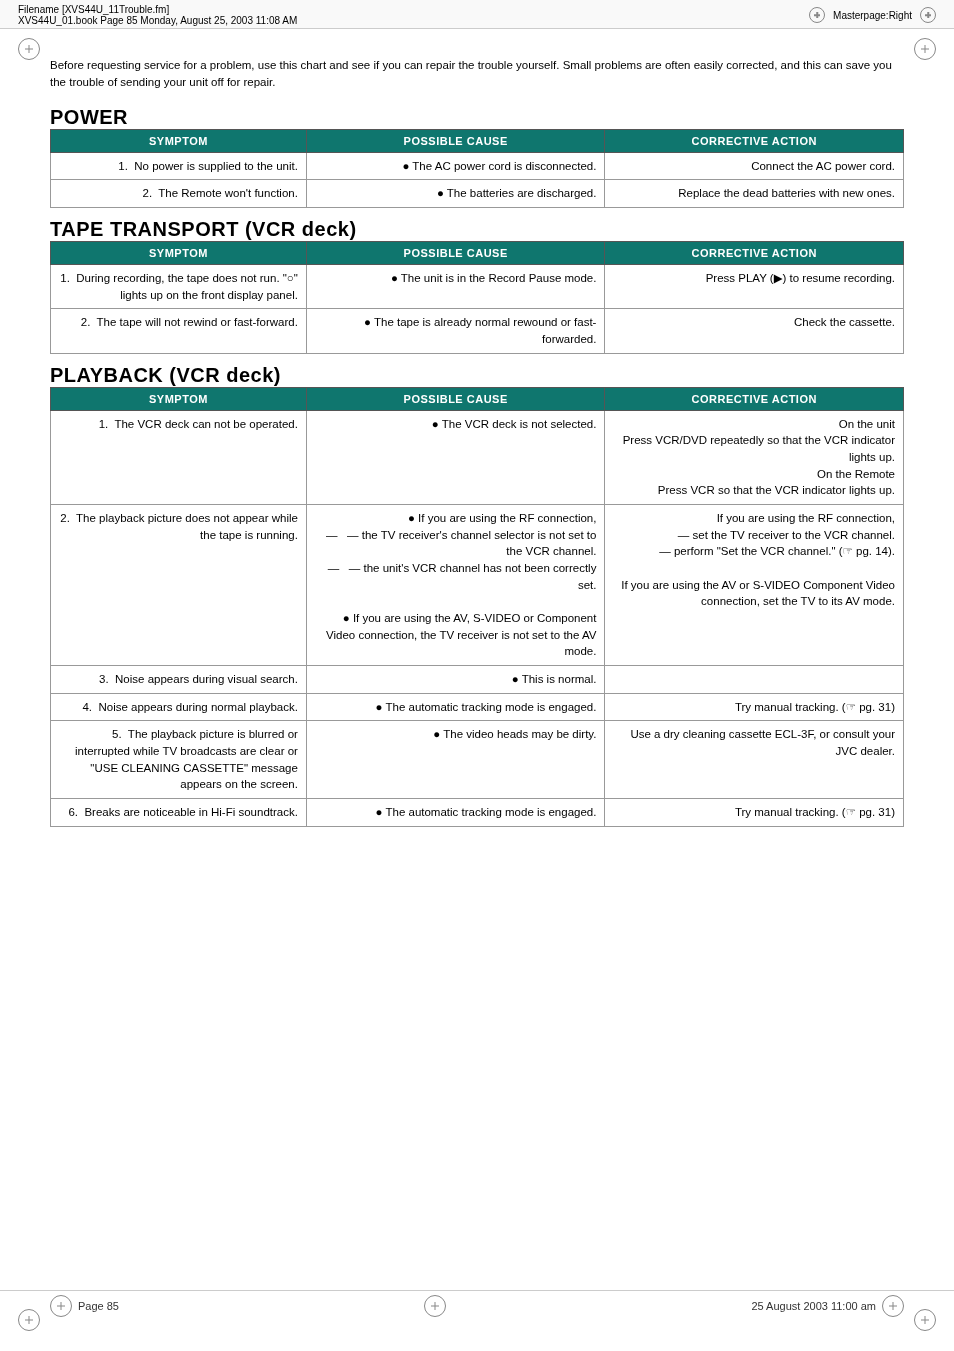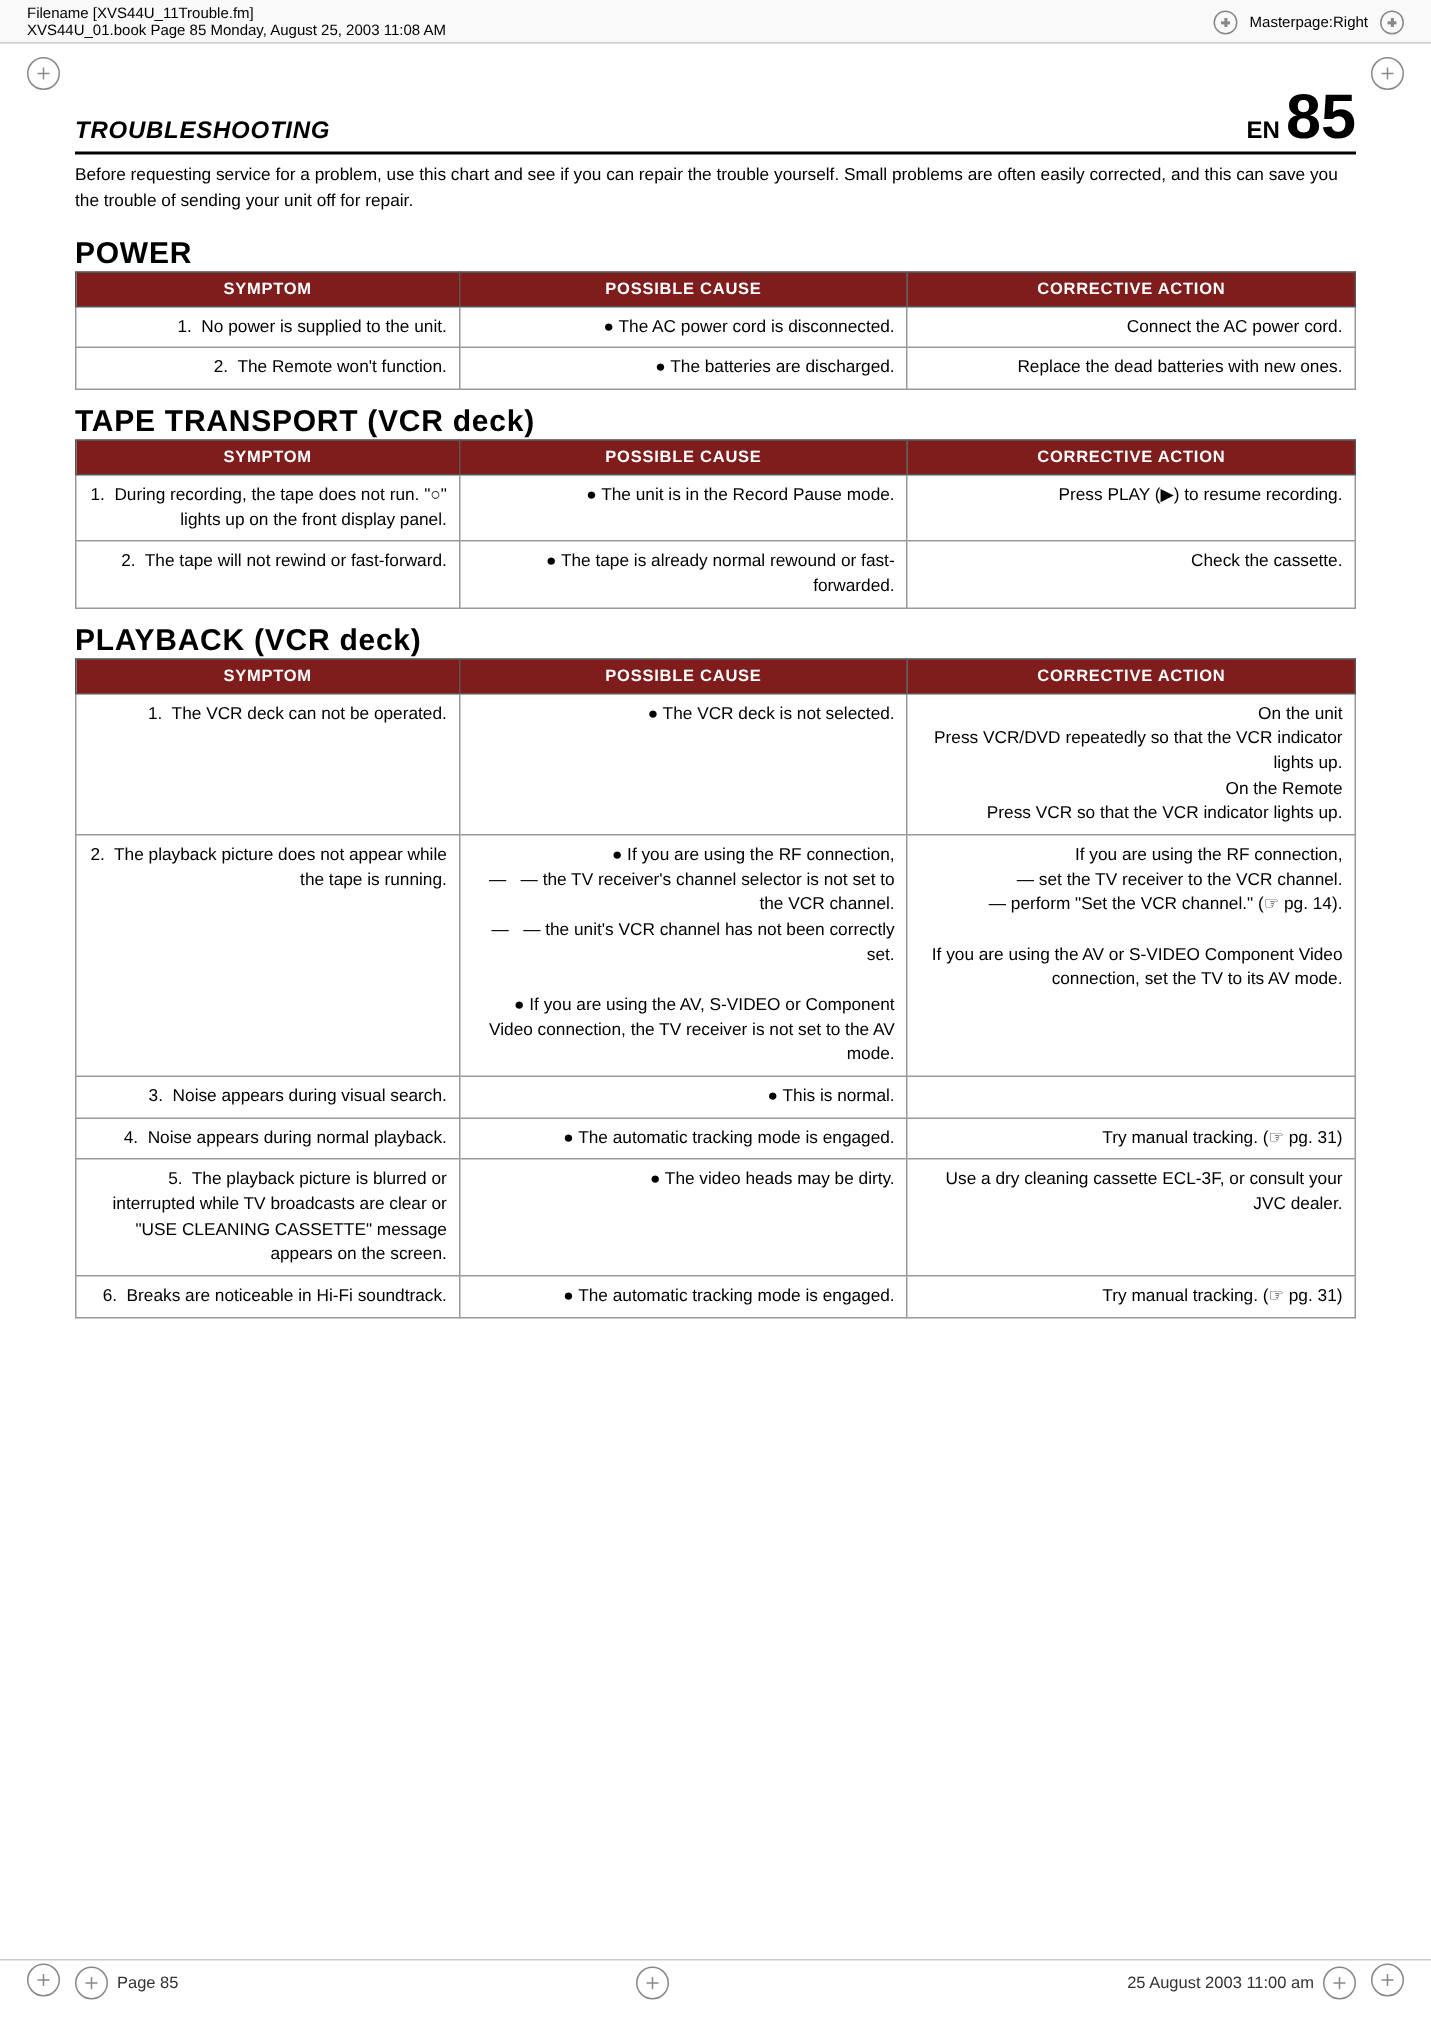--- a/index.html
+++ b/index.html
@@ -129,21 +129,21 @@
     }
 
     
     table {
       width: 100%;
       border-collapse: collapse;
       margin-bottom: 4px;
       font-size: 11.5px;
     }
     table th {
-      background: #7f1d1d;
+      background: #0f766e;
       color: #fff;
       text-align: center;
       padding: 5px 8px;
       font-size: 11px;
       font-weight: bold;
       letter-spacing: 0.5px;
       border: 1px solid #555;
     }
     table td {
       border: 1px solid #999;
@@ -156,21 +156,21 @@
     .col-symptom { width: 30%; }
     .col-cause { width: 35%; }
     .col-action { width: 35%; }
 
     
     .bold { font-weight: normal; }
 
     
     .page-footer {
       position: absolute;
-      bottom: 18px;
+      bottom: 34px;
       left: 0; right: 0;
       display: flex;
       justify-content: space-between;
       padding: 0 50px;
       font-size: 11px;
       color: #333;
       border-top: 1px solid #ccc;
       padding-top: 4px;
     }
 
@@ -222,27 +222,20 @@
 
   <div class="corners">
     <div class="corner corner-tl"><span class="reg-mark"></span></div>
     <div class="corner corner-tr"><span class="reg-mark"></span></div>
     <div class="corner corner-bl"><span class="reg-mark"></span></div>
     <div class="corner corner-br"><span class="reg-mark"></span></div>
   </div>
 
   <div class="main-content">
 
-    <div class="page-header">
-      <span class="page-header-title">TROUBLESHOOTING</span>
-      <div style="display:flex;align-items:baseline;">
-        <span class="page-header-en">EN</span>
-        <span class="page-header-num">85</span>
-      </div>
-    </div>
 
     <p class="intro-text">Before requesting service for a problem, use this chart and see if you can repair the trouble yourself. Small problems are often easily corrected, and this can save you the trouble of sending your unit off for repair.</p>
 
     <div>
       <div class="section-title">POWER</div>
       <table>
         <thead>
           <tr>
             <th class="col-symptom">SYMPTOM</th>
             <th class="col-cause">POSSIBLE CAUSE</th>

